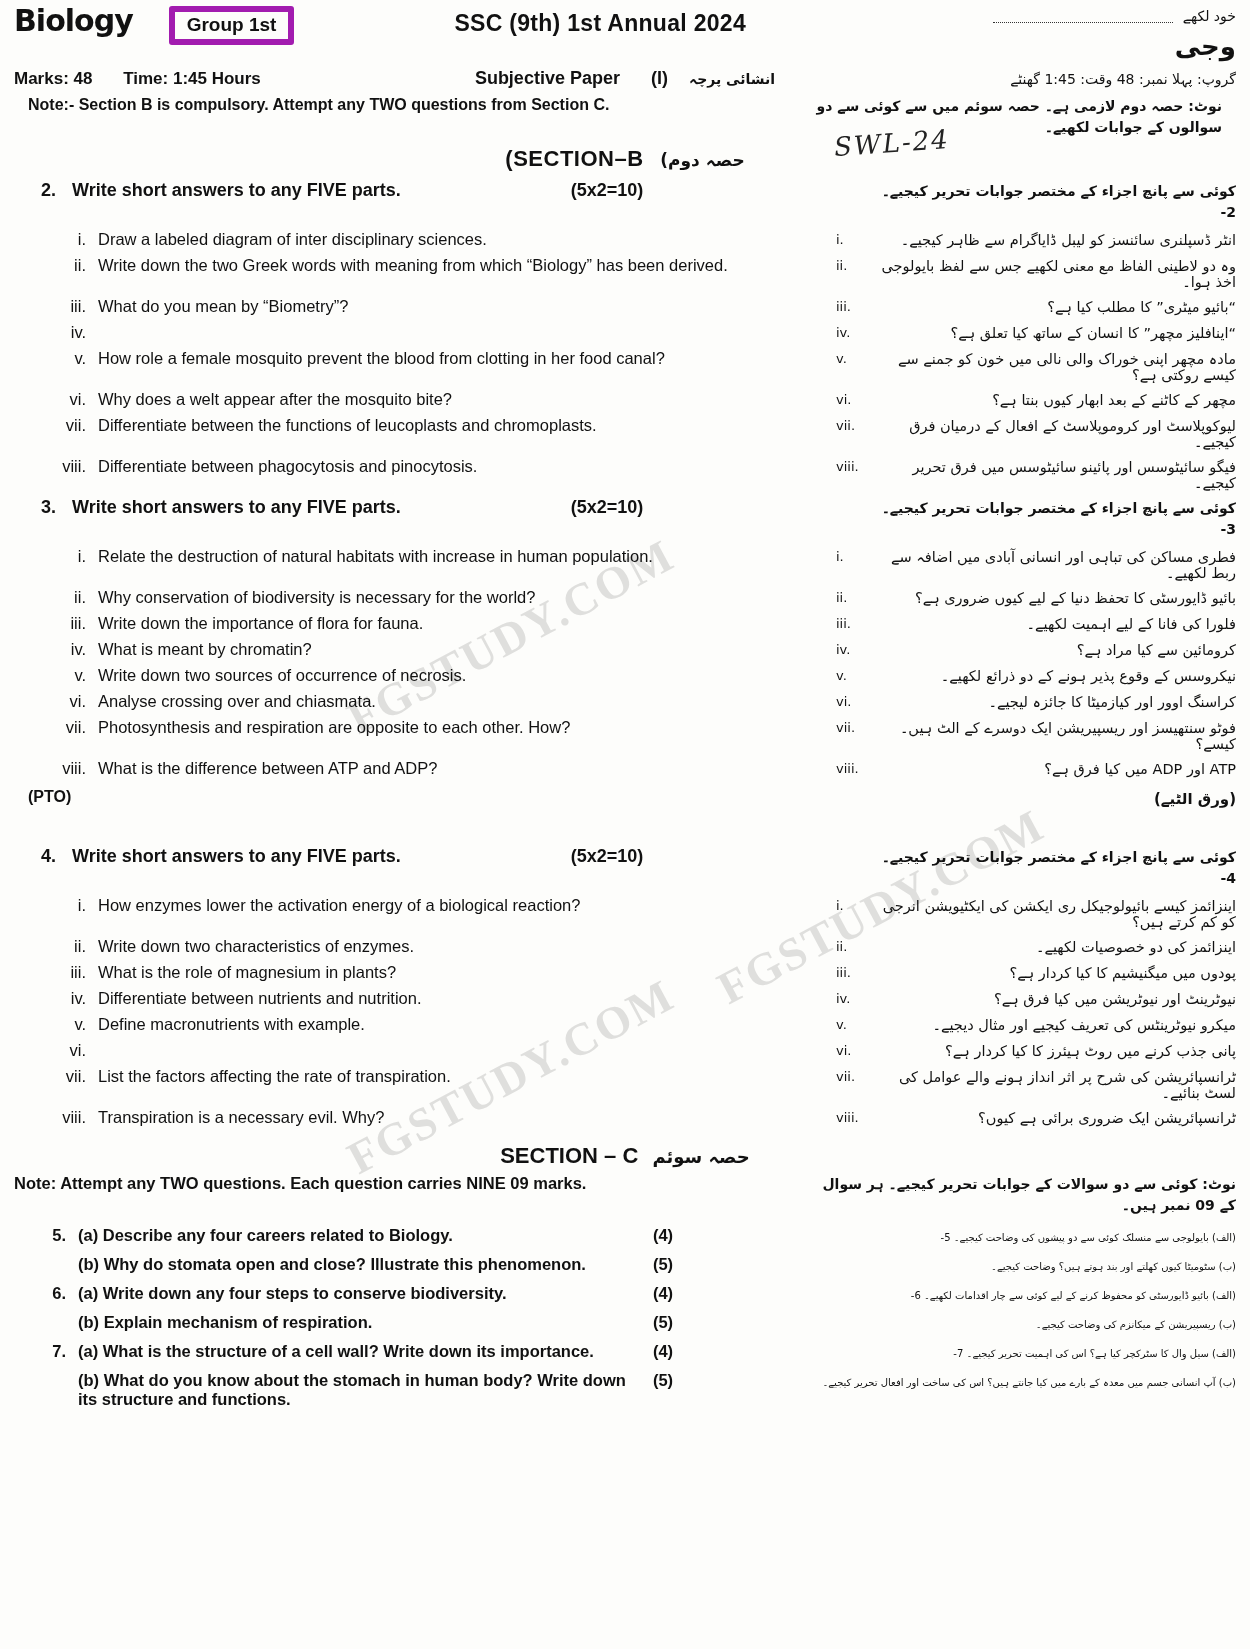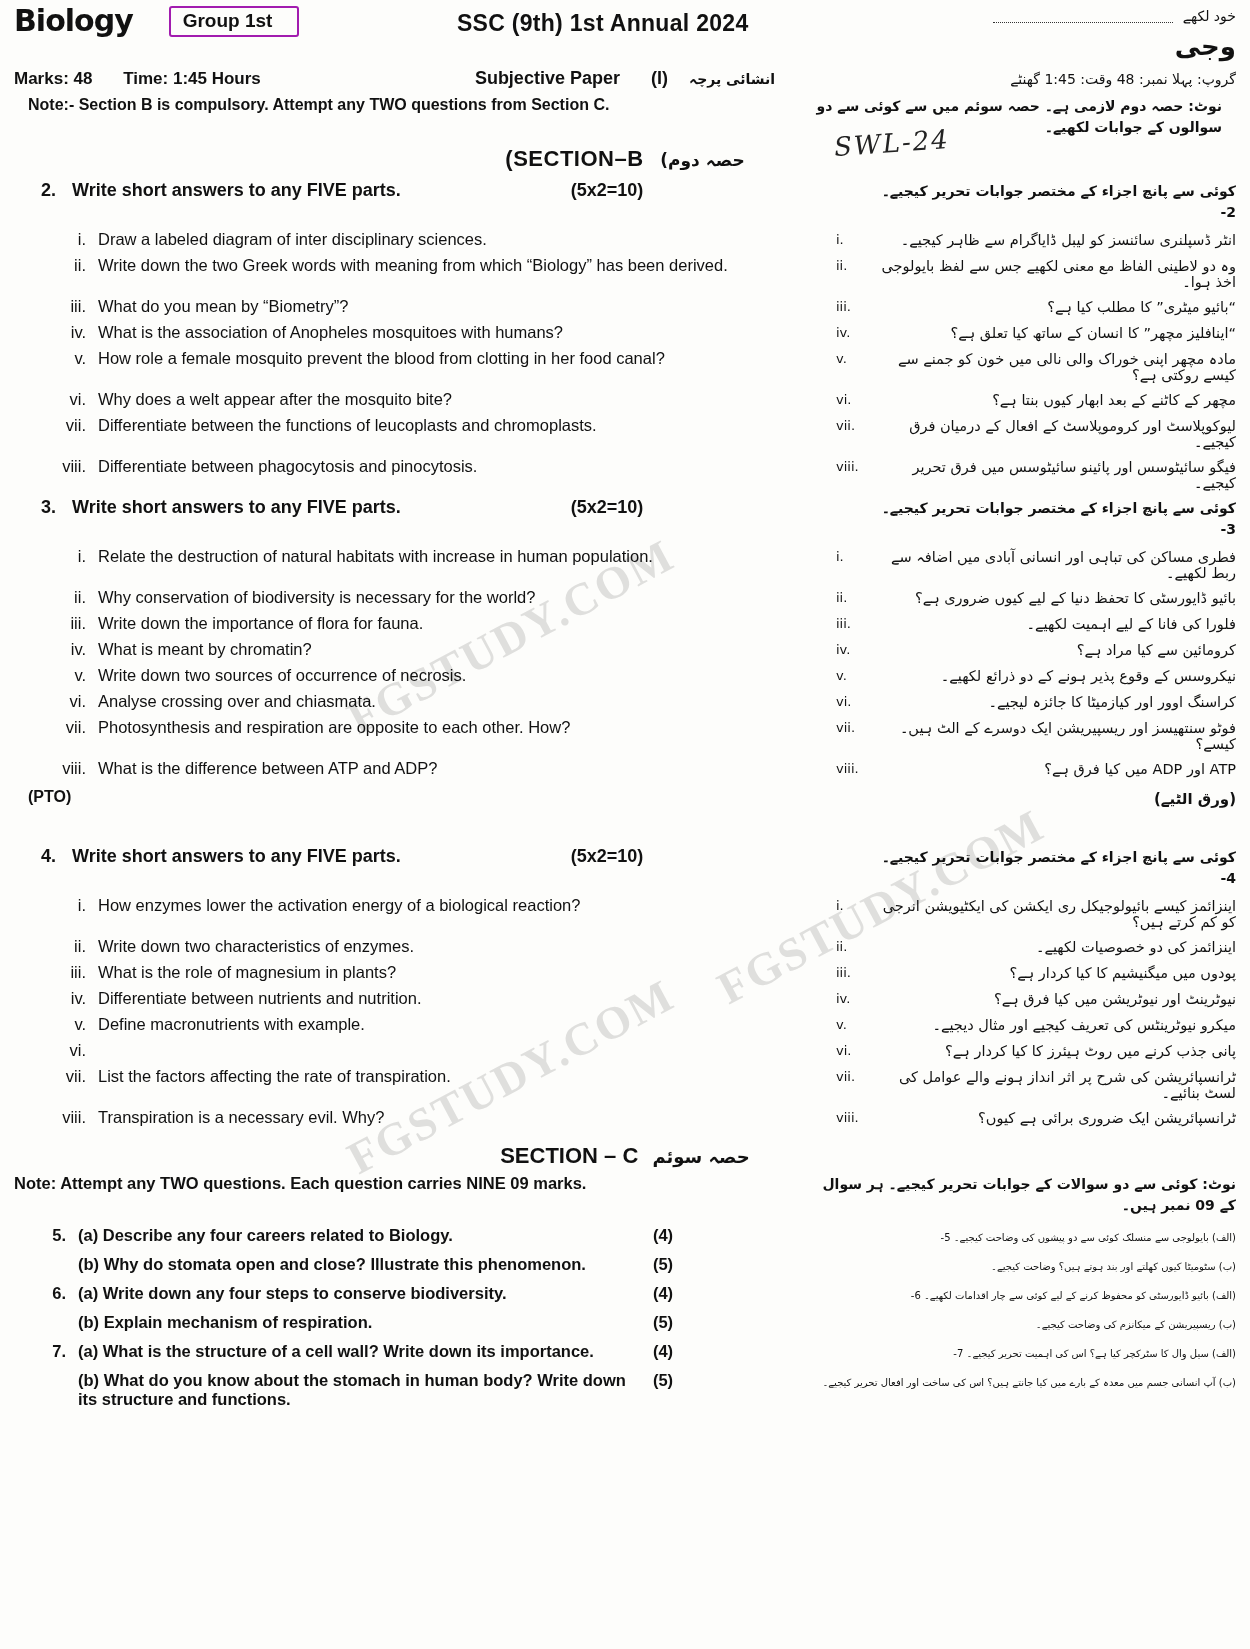--- a/index.html
+++ b/index.html
@@ -48,22 +48,22 @@
     justify-content: space-between;
   }
   .subject {
     font-family: "DejaVu Sans", sans-serif;
     font-size: 30px;
     font-weight: bold;
     letter-spacing: -1px;
     line-height: 1;
   }
   .group-box {
-    border: 2px solid #a21caf;
-    padding: 2px 25px 3px 12px;
+    border: 6px solid #a21caf;
+    padding: 2px 12px 3px 12px;
     font-size: 19px;
     font-weight: bold;
     margin-left: 36px;
     border-radius: 3px;
     white-space: nowrap;
   }
   .center-title {
     font-size: 23px;
     font-weight: bold;
     text-align: center;
@@ -299,21 +299,20 @@
     <div class="part-row">
       <div class="p-num">iii.</div>
       <div class="p-en">What do you mean by “Biometry”?</div>
       <div class="p-ur">
         <span class="ur-i">iii.</span>
         <span class="ur-t">“بائیو میٹری” کا مطلب کیا ہے؟</span>
       </div>
     </div>
     <div class="part-row">
       <div class="p-num">iv.</div>
-      <div class="p-en">What is the association of Anopheles mosquitoes with humans?</div>
       <div class="p-ur">
         <span class="ur-i">iv.</span>
         <span class="ur-t">“اینافلیز مچھر” کا انسان کے ساتھ کیا تعلق ہے؟</span>
       </div>
     </div>
     <div class="part-row">
       <div class="p-num">v.</div>
       <div class="p-en">How role a female mosquito prevent the blood from clotting in her food canal?</div>
       <div class="p-ur">
         <span class="ur-i">v.</span>

